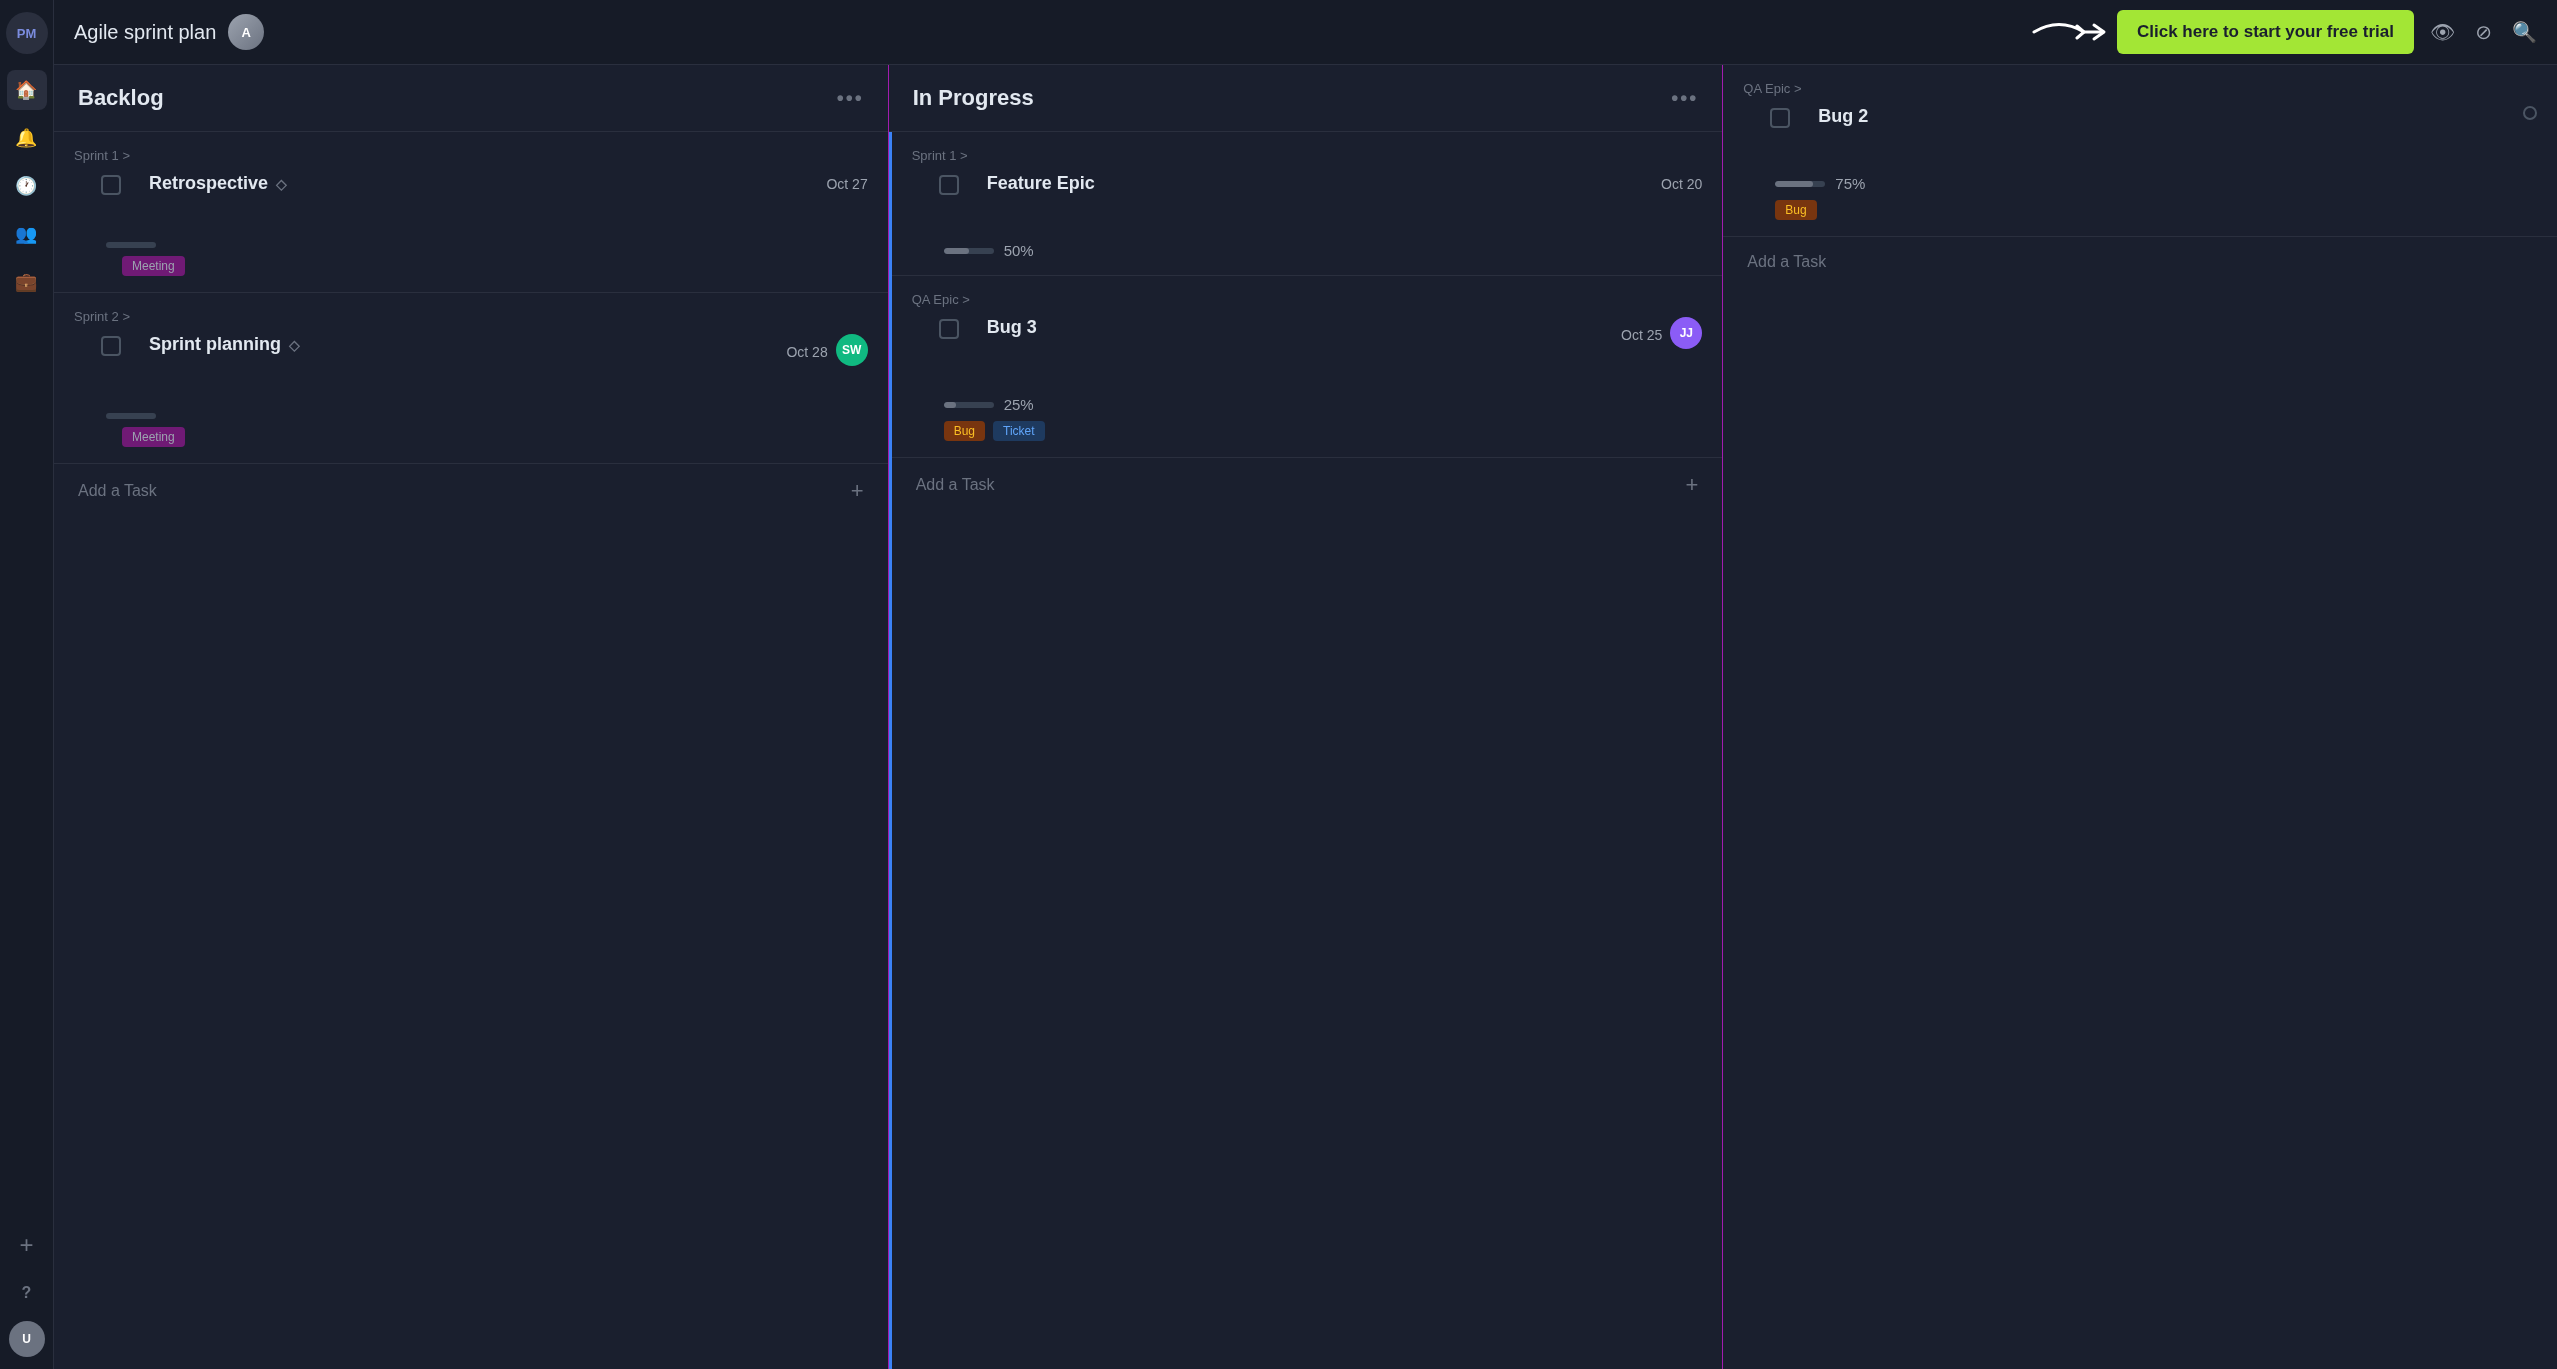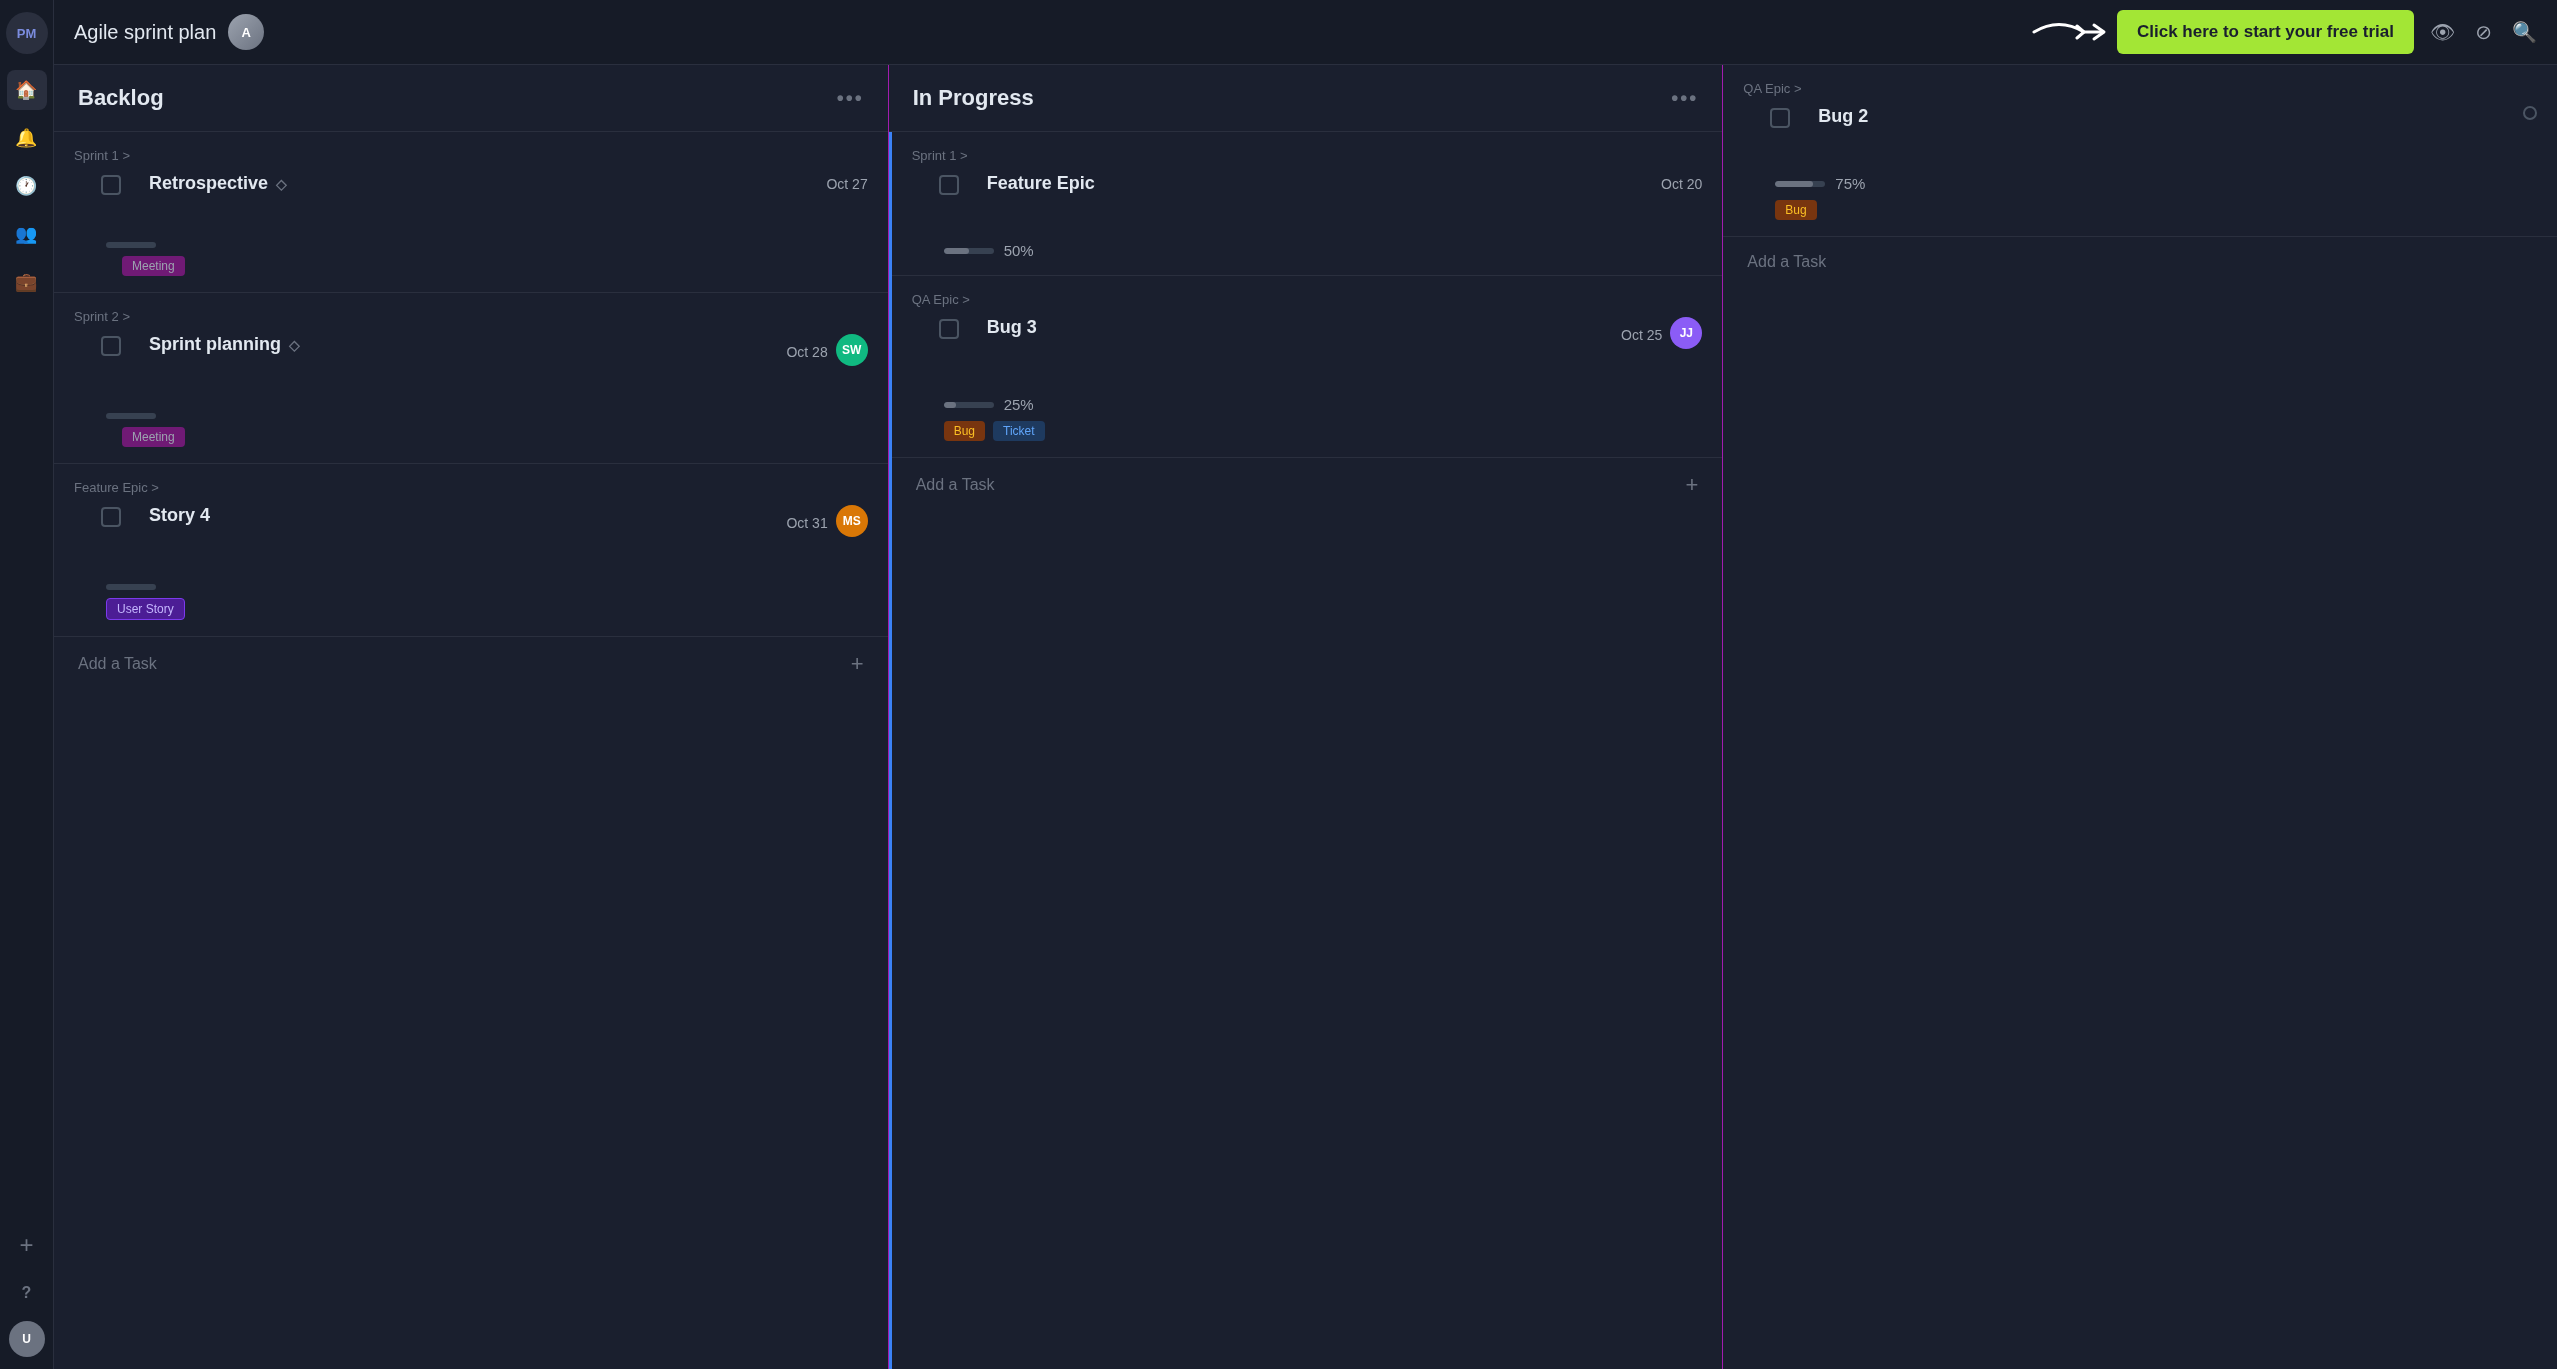--- a/index.html
+++ b/index.html
@@ -431,45 +431,20 @@
               <div class="progress-bar-bg">
                 <div class="progress-bar-fill" style="width:0%;"></div>
               </div>
             </div>
             <div class="task-tags">
               <span class="tag tag-meeting">Meeting</span>
             </div>
           </div>
         </div>
 
-        <div class="task-group">
-          <div class="task-epic-label">Feature Epic &gt;</div>
-          <div class="task-card">
-            <div class="task-card-header">
-              <div class="task-checkbox"></div>
-              <div class="task-title-row">
-                <div class="task-title">
-                  <span>Story 4</span>
-                </div>
-                <div style="display:flex;align-items:center;gap:8px;">
-                  <span class="task-date">Oct 31</span>
-                  <div class="task-assignee" style="background:#d97706;">MS</div>
-                </div>
-              </div>
-            </div>
-            <div class="task-progress-row">
-              <div class="progress-bar-bg">
-                <div class="progress-bar-fill" style="width:0%;"></div>
-              </div>
-            </div>
-            <div class="task-tags">
-              <span class="tag tag-user-story">User Story</span>
-            </div>
-          </div>
-        </div>
 
         <div class="add-task-row">
           <span>Add a Task</span>
           <span class="add-task-plus">+</span>
         </div>
 
       </div>
     </div>
 
     <div class="column column-in-progress">

